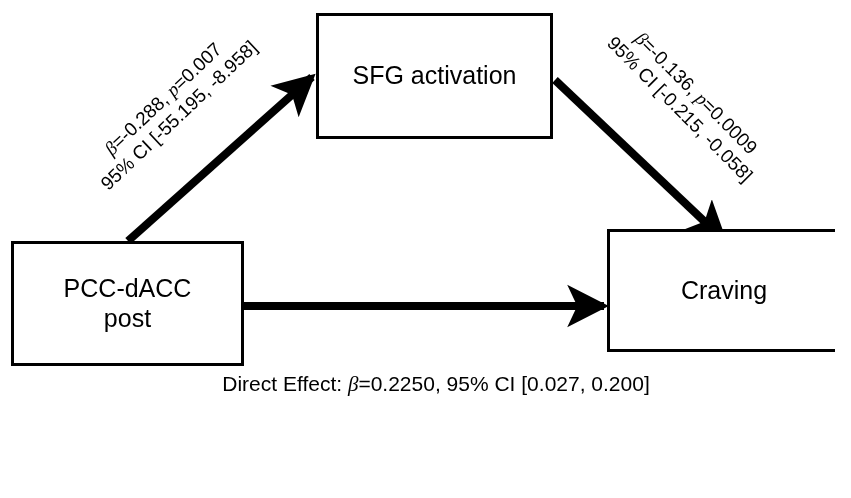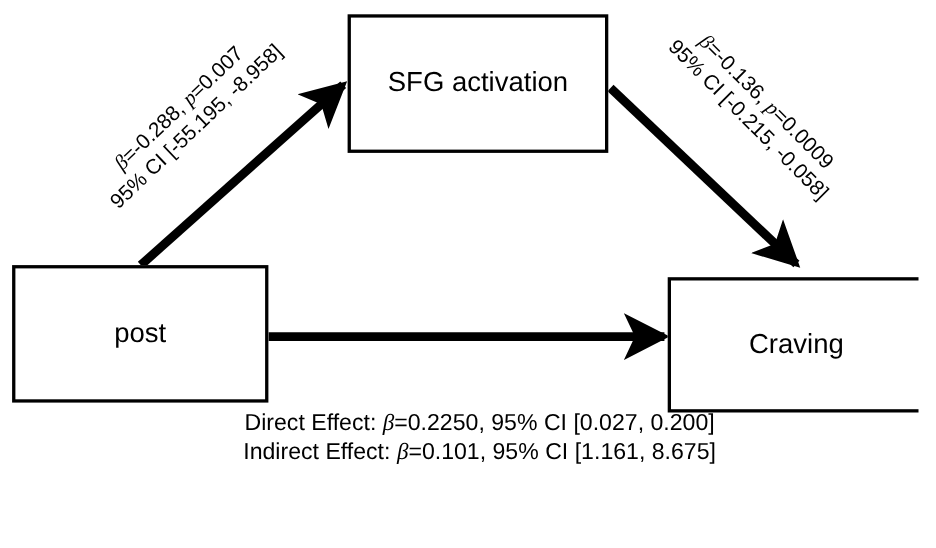--- a/index.html
+++ b/index.html
@@ -50,21 +50,21 @@
   }
   #node-predictor {
     left: 11px;
     top: 241px;
     width: 233px;
     height: 125px;
     font-size: 25px;
   }
   #node-outcome {
     left: 607px;
-    top: 252px;
+    top: 229px;
     width: 234px;
     height: 123px;
     font-size: 25px;
   }
   .edge-label {
     position: absolute;
     font-size: 19px;
     line-height: 1.22;
     white-space: nowrap;
     text-align: center;
@@ -131,35 +131,35 @@
     <line x1="555" y1="80" x2="724" y2="240" stroke="#000000" stroke-width="8" marker-end="url(#arrowhead)"></line>
 
     <line x1="244" y1="306" x2="604" y2="306" stroke="#000000" stroke-width="8" marker-end="url(#arrowhead)"></line>
   </svg>
 
   <div class="node-box" id="node-sfg">
     <span class="node-line">SFG activation</span>
   </div>
 
   <div class="node-box" id="node-predictor">
+    <span class="node-line">PCC-dACC</span>
     <span class="node-line">post</span>
   </div>
 
   <div class="node-box" id="node-outcome">
     <span class="node-line">Craving</span>
   </div>
 
   <div class="edge-label" id="label-a">
     <span class="lbl-line"><span class="beta">β</span><span>=-0.288, </span><span class="pital">p</span><span>=0.007</span></span>
     <span class="lbl-line">95% CI [-55.195, -8.958]</span>
   </div>
 
   <div class="edge-label" id="label-b">
     <span class="lbl-line"><span class="beta">β</span><span>=-0.136, </span><span class="pital">p</span><span>=0.0009</span></span>
     <span class="lbl-line">95% CI [-0.215, -0.058]</span>
   </div>
 
   <div id="effects-block">
     <span class="effect-line"><span>Direct Effect: </span><span class="beta">β</span><span>=0.2250, </span><span>95% CI [0.027, 0.200]</span></span>
-    <span class="effect-line"><span>Indirect Effect: </span><span class="beta">β</span><span>=0.101, </span><span>95% CI [1.161, 8.675]</span></span>
   </div>
 
 </div>
 
 </body></html>

